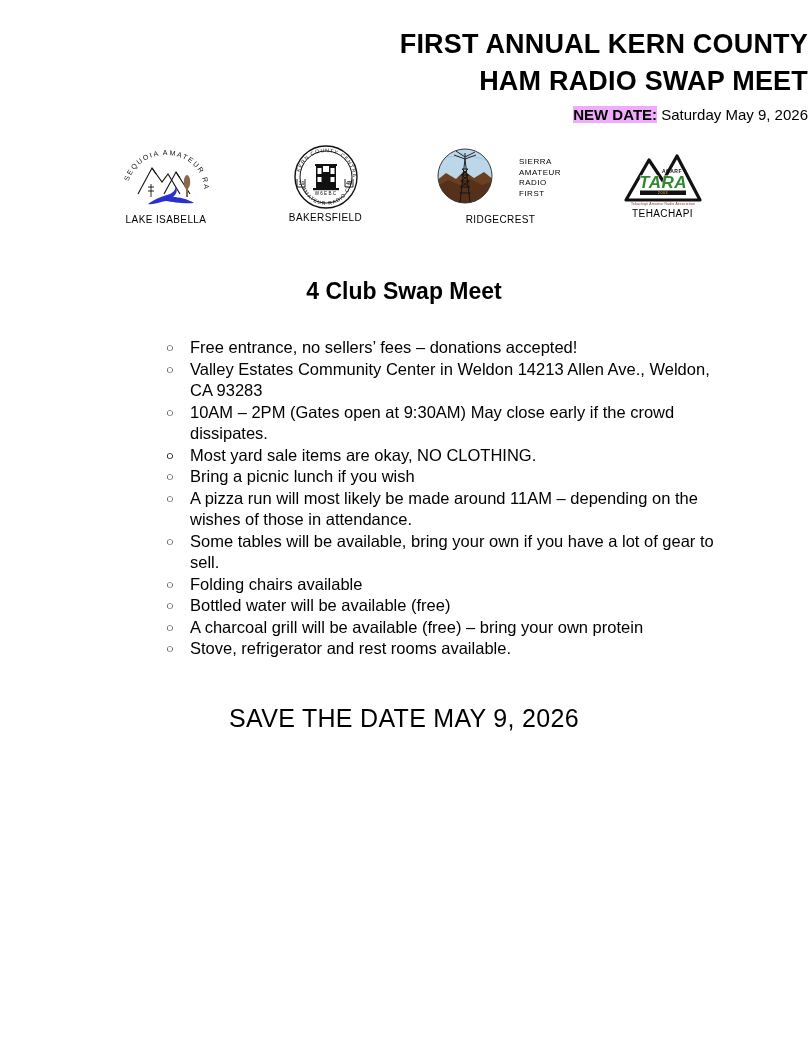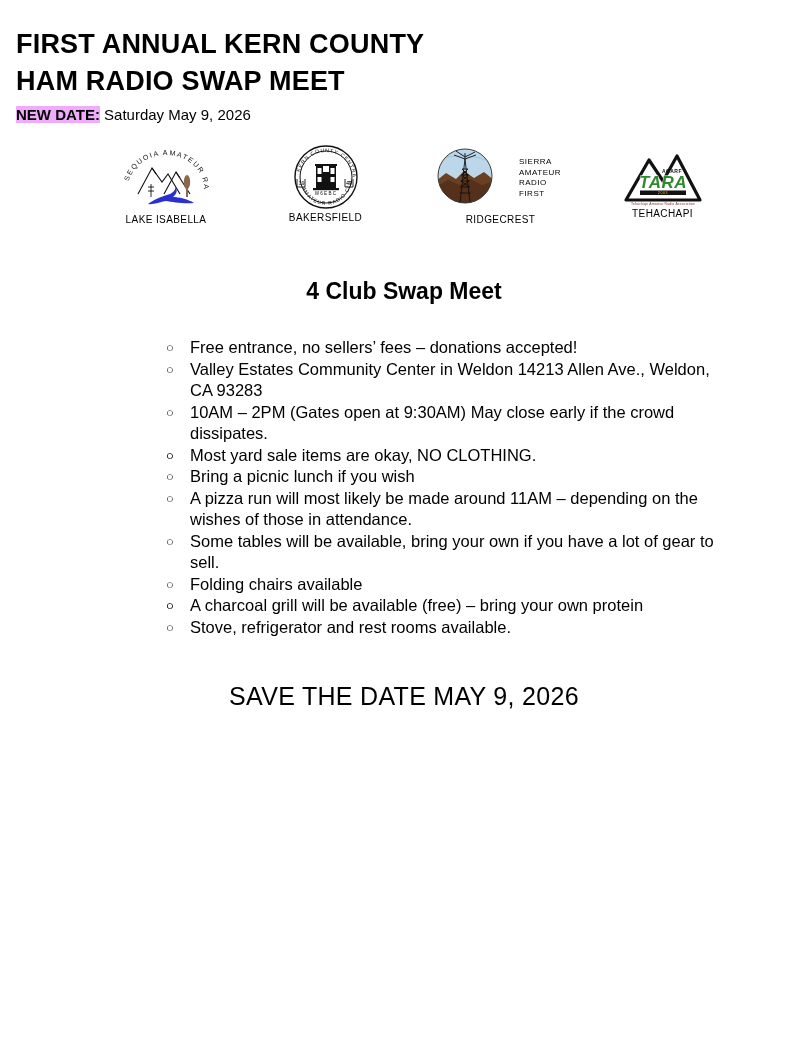--- a/index.html
+++ b/index.html
@@ -19,21 +19,21 @@
   .page {
     width: 808px;
     height: 1045px;
     position: relative;
     background: #ffffff;
   }
 
   
   .title-block {
     padding-top: 26px;
-    text-align: left;
+    text-align: right;
     padding-left: 16px;
   }
   .title-line {
     font-size: 27px;
     font-weight: bold;
     letter-spacing: 0.2px;
     line-height: 37px;
     color: #000;
   }
   .subtitle-line {
@@ -335,20 +335,21 @@
     <li class="bullet-item">
       <span class="bullet-mark">○</span>
       <span class="bullet-text">Some tables will be available, bring your own if you have a lot of gear to sell.</span>
     </li>
     <li class="bullet-item">
       <span class="bullet-mark">○</span>
       <span class="bullet-text">Folding chairs available</span>
     </li>
     <li class="bullet-item">
       <span class="bullet-mark">○</span>
+      <span class="bullet-text">Bottled water will be available (free)</span>
     </li>
     <li class="bullet-item">
       <span class="bullet-mark">○</span>
       <span class="bullet-text">A charcoal grill will be available (free) – bring your own protein</span>
     </li>
     <li class="bullet-item">
       <span class="bullet-mark">○</span>
       <span class="bullet-text">Stove, refrigerator and rest rooms available.</span>
     </li>
   </ul>

